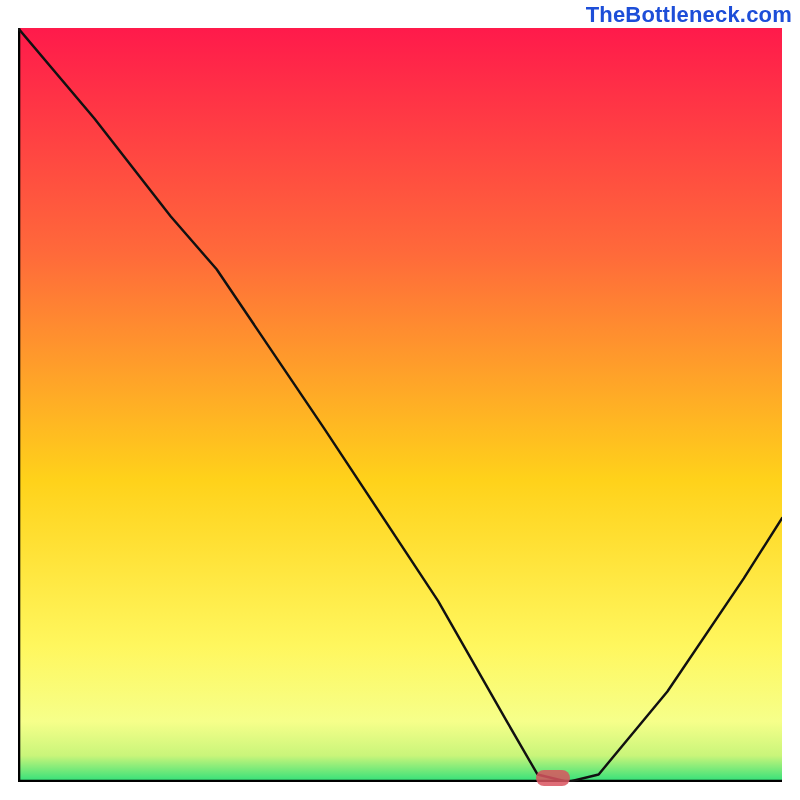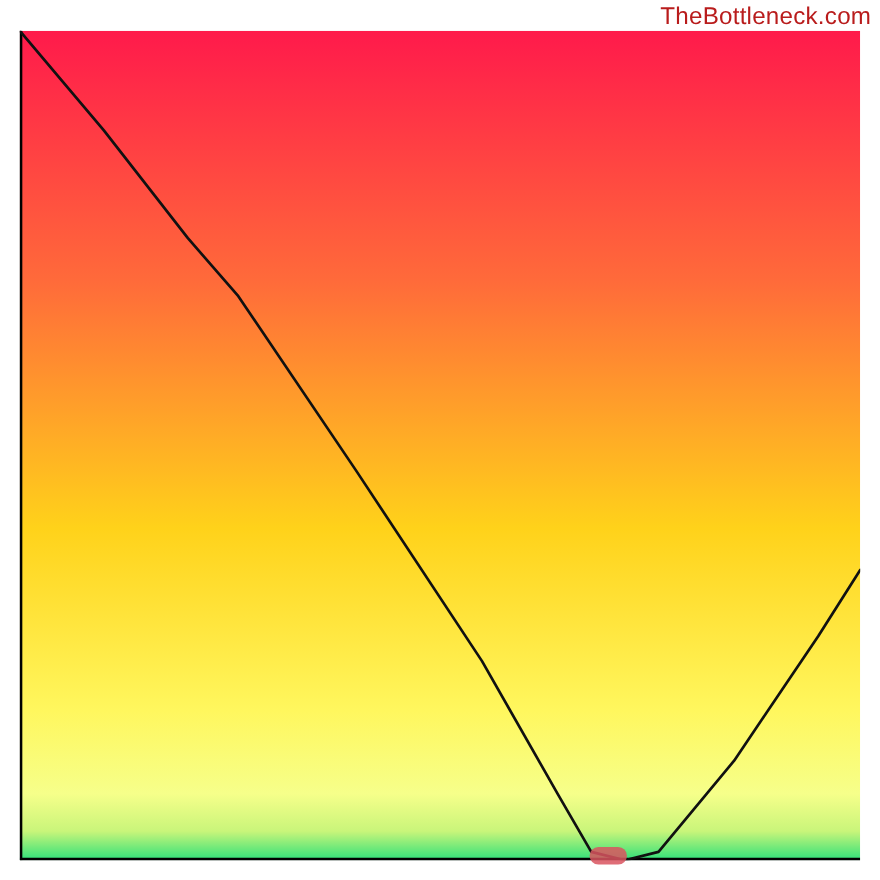--- a/index.html
+++ b/index.html
@@ -14,22 +14,22 @@
   .frame {
     position: relative;
     width: 800px;
     height: 800px;
   }
   .watermark {
     position: absolute;
     top: 2px;
     right: 8px;
     font-size: 22px;
-    font-weight: 400;
-    color: #b91c1c;
+    font-weight: 700;
+    color: #1d4ed8;
     letter-spacing: 0.2px;
   }
   .plot {
     position: absolute;
     left: 18px;
     top: 28px;
     width: 764px;   
     height: 754px;  
     box-sizing: border-box;
   }

